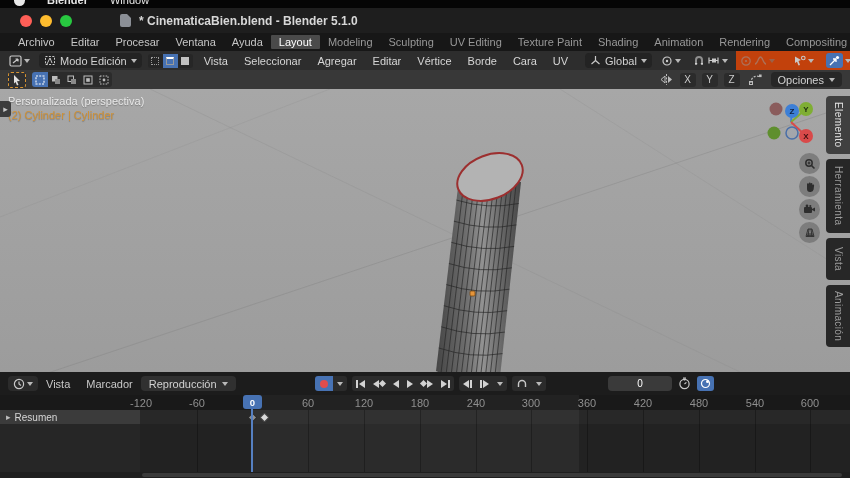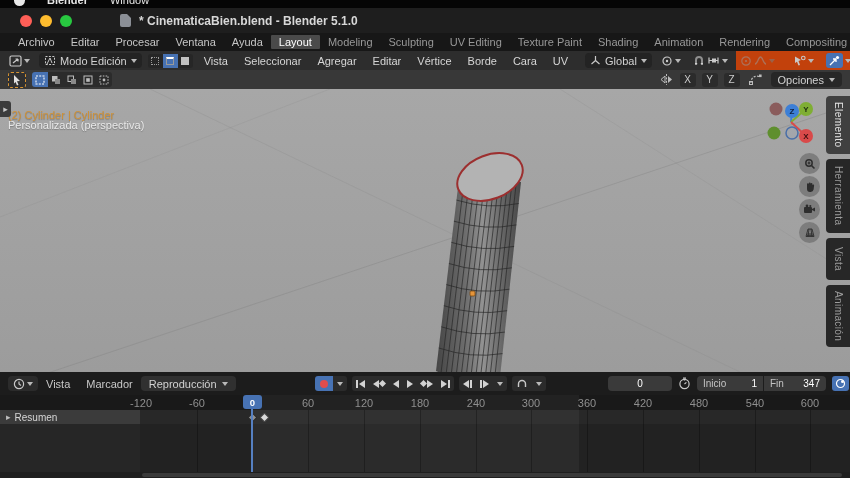--- a/index.html
+++ b/index.html
@@ -51,21 +51,21 @@
 
   
   #tools { left:0; top:70px; width:850px; height:19px; background:#383838; display:flex; align-items:center; padding:0 8px; gap:6px; }
   #tweak-tool { width:18px; height:16px; border:1px dashed #d79433; border-radius:3px; display:flex; align-items:center; justify-content:center; background:#303030; }
   .selmode { width:16px; height:15px; background:#2b2b2b; display:flex; align-items:center; justify-content:center; }
   .axis-btn { width:16px; height:14px; background:#2b2b2b; border-radius:3px; font-size:10px; color:#cccccc; display:flex; align-items:center; justify-content:center; }
   #opciones { background:#272727; border-radius:4px; height:15px; padding:0 7px; display:flex; align-items:center; gap:5px; }
 
   
   #viewport { left:0; top:89px; width:850px; height:283px; background:linear-gradient(180deg,#a7a7a7,#9c9c9c); overflow:hidden; }
-  #vp-info1 { left:8px; top:6px; font-size:11px; color:#e8e8e8; text-shadow:0 1px 1px rgba(0,0,0,.25);margin-top:24px; }
+  #vp-info1 { left:8px; top:6px; font-size:11px; color:#e8e8e8; text-shadow:0 1px 1px rgba(0,0,0,.25); }
   #vp-info2 { left:8px; top:20px; font-size:11px; color:#cf9136; text-shadow:0 1px 1px rgba(0,0,0,.25); }
   #tbar-toggle { left:0; top:12px; width:11px; height:16px; background:#3c3c3c; border-radius:0 3px 3px 0; color:#c9c9c9; font-size:9px; display:flex; align-items:center; justify-content:center; }
   .navbtn { width:21px; height:21px; border-radius:50%; background:rgba(112,112,112,.75); display:flex; align-items:center; justify-content:center; }
   .sidetab { right:0; width:24px; background:#272727; border-radius:4px 0 0 4px; color:#9d9d9d; font-size:10px;
              writing-mode:vertical-rl; display:flex; align-items:center; justify-content:center; letter-spacing:.4px; }
   .sidetab.active { background:#404040; color:#e2e2e2; }
 
   
   #tl-header { left:0; top:372px; width:850px; height:23px; background:#1c1c1c; display:flex; align-items:center; padding:0 8px; }
   #tl-header .hmenu { font-size:11px; color:#c8c8c8; padding:0 8px; white-space:nowrap; }
@@ -467,30 +467,20 @@
     </div>
 
     <div class="row abs" style="left:608px;top:4px;gap:6px">
       <span class="numfield" style="width:64px;justify-content:center">
         <span class="val">0</span>
       </span>
       <svg width="13" height="13" viewBox="0 0 13 13">
         <circle cx="6.5" cy="7" r="4.6" fill="none" stroke="#c9c9c9" stroke-width="1.2"></circle>
         <path d="M5,1.2 h3 M6.5,2 v1.6 M6.5,7 L8.4,5.4" stroke="#c9c9c9" stroke-width="1.2" fill="none"></path>
       </svg>
-      <span class="row" style="gap:1px">
-        <span class="numfield" style="width:66px;justify-content:space-between;padding:0 6px;border-radius:4px 0 0 4px">
-          <span class="lab">Inicio</span>
-          <span class="val">1</span>
-        </span>
-        <span class="numfield" style="width:62px;justify-content:space-between;padding:0 6px;border-radius:0 4px 4px 0">
-          <span class="lab">Fin</span>
-          <span class="val">347</span>
-        </span>
-      </span>
       <span class="row" style="gap:2px">
         <span class="ibtn blue" style="width:17px;height:15px">
           <svg width="11" height="11" viewBox="0 0 11 11">
             <circle cx="5.5" cy="5.5" r="4" fill="none" stroke="#fff" stroke-width="1.2"></circle>
             <circle cx="7.5" cy="3.5" r="1.5" fill="#fff"></circle>
           </svg>
         </span>
 
       </span>
     </div>

